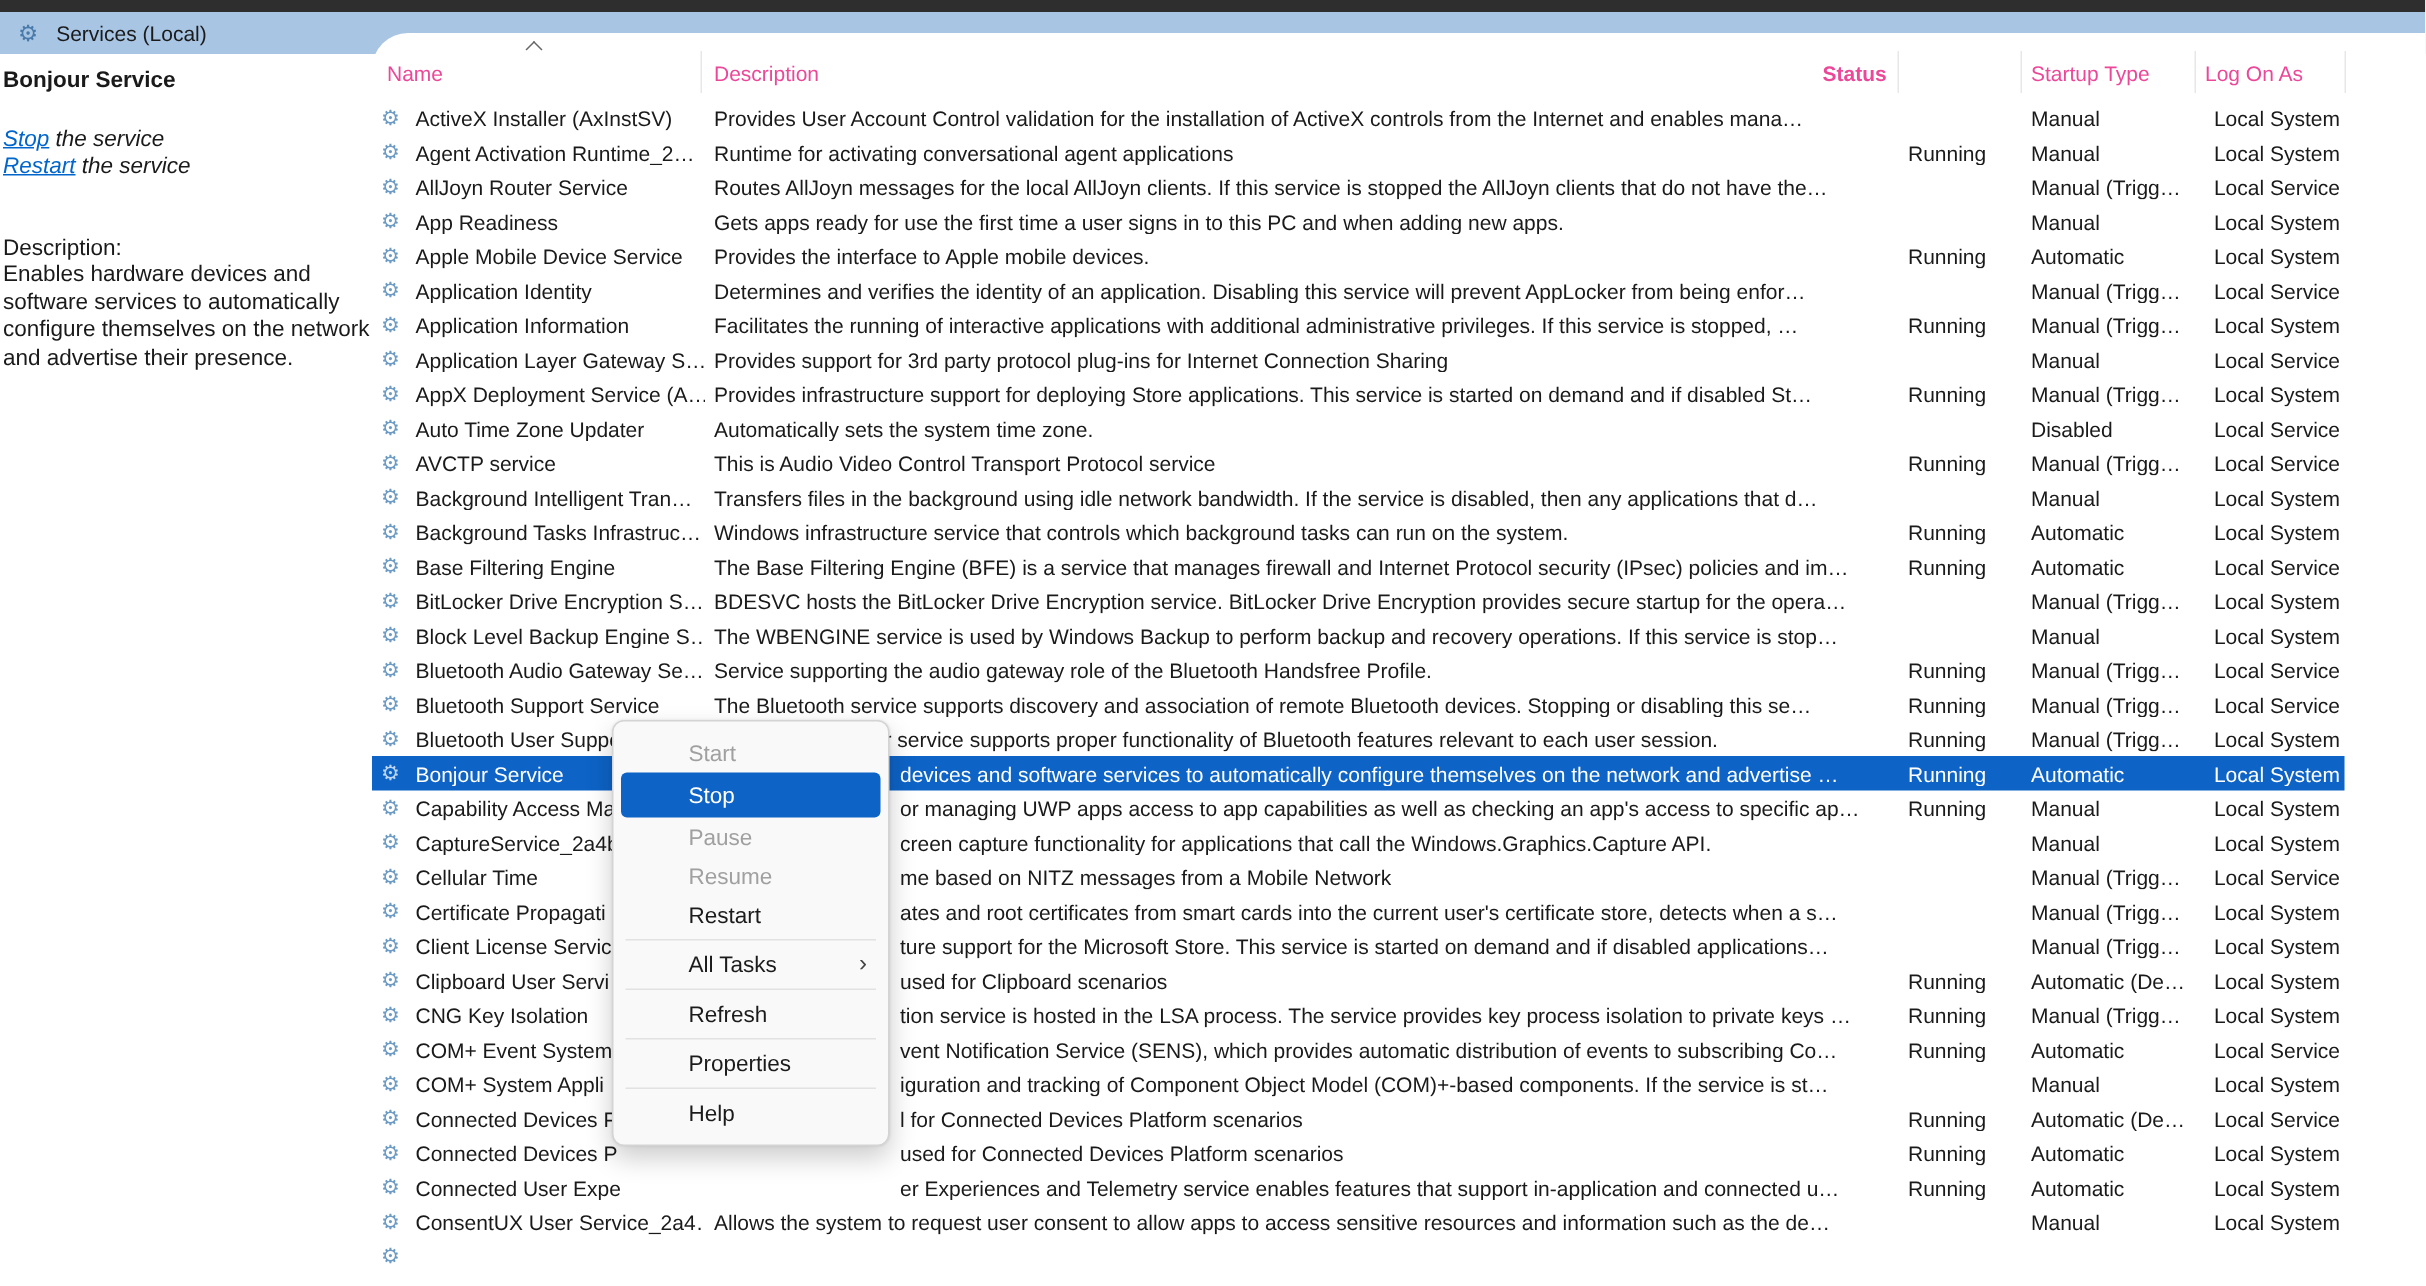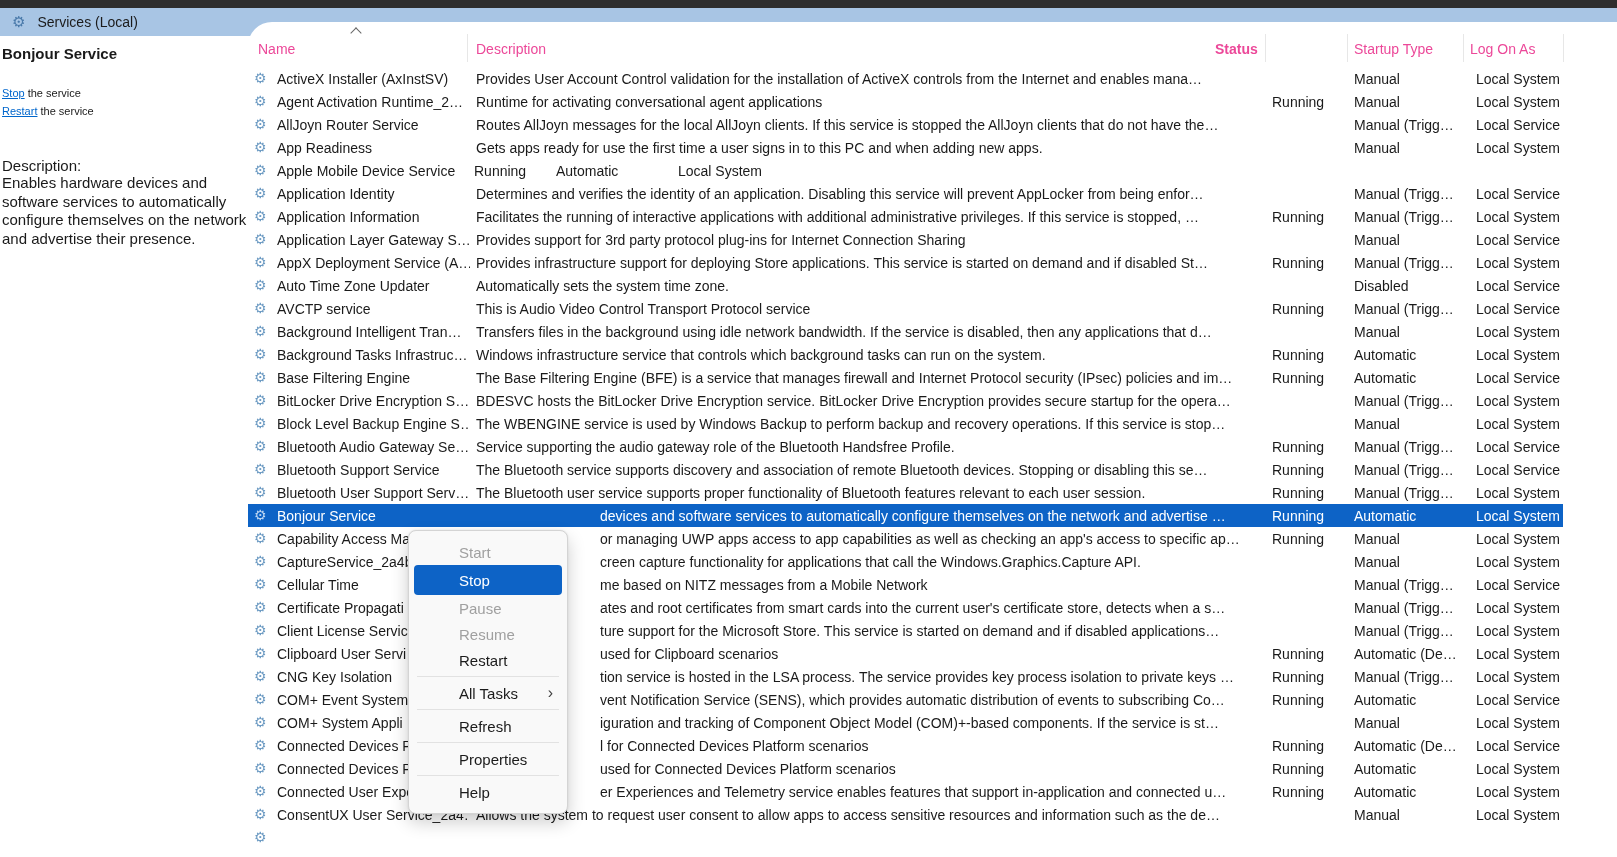--- a/index.html
+++ b/index.html
@@ -7,21 +7,21 @@
   .screen { position:relative; width:1617px; height:857px; overflow:hidden; background:#fff; }
 
   .top-strip { position:absolute; left:0; top:0; width:100%; height:8px; background:#2e2e2e; }
   .blue-bar { position:absolute; left:0; top:8px; width:100%; height:28px; background:#a8c5e4;
               display:flex; align-items:center; font-size:14px; color:#1b1b1b; }
   .hdr-gear { margin-left:12px; margin-right:12px; font-size:15px; color:#4a7aaa; }
 
   .left-panel { position:absolute; left:0; top:36px; width:248px; bottom:0; background:#fff;
                 padding-left:2px; color:#1a1a1a; }
   .svc-title { padding-top:9px; font-weight:bold; font-size:15px; }
-  .links { margin-top:22px; font-size:11px; line-height:18px; }
+  .links { margin-top:22px; font-size:15px; line-height:18px;font-style:italic; }
   .links a { color:#0066cc; text-decoration:underline; cursor:pointer; }
   .desc-label { margin-top:37px; font-size:15px; }
   .desc-text { font-size:15px; line-height:18.5px; width:246px; }
 
   .right-panel { position:absolute; left:248px; top:22px; right:0; bottom:0; background:#fff;
                  border-top-left-radius:24px; overflow:hidden; }
   .thead { position:relative; height:45px; font-size:14px; color:#ec4899; }
   .th { position:absolute; top:19px; white-space:nowrap; cursor:default; }
   .th-name { left:10px; } .th-desc { left:228px; } .th-status { left:967px;font-weight:bold; }
   .th-startup { left:1106px; } .th-logon { left:1222px; }
@@ -35,21 +35,21 @@
   .row.selected { width:1315px; background:#0d63c6; color:#fff; }
   .c-icon { flex:none; width:20px; font-size:14px; color:#6d9bc3; line-height:23px; }
   .row.selected .c-icon { color:#bcd6f2; }
   .c-name { flex:none; width:196px; padding-left:3px; overflow:hidden; }
   .c-desc { flex:none; width:798px; padding-left:6px; overflow:hidden; }
   .c-desc.offset { padding-left:130px; }
   .c-status { flex:none; width:82px; padding-left:4px; overflow:hidden; }
   .c-startup { flex:none; width:116px; padding-left:4px; overflow:hidden; }
   .c-logon { flex:none; width:94px; padding-left:4px; overflow:hidden;text-align:right; }
 
-  .context-menu { position:absolute; left:408px; top:530px; width:160px; z-index:10;
+  .context-menu { position:absolute; left:408px; top:480px; width:185px; z-index:10;
                   background:#f9f9f9; border:1px solid #d4d4d4; border-radius:8px;
                   box-shadow:0 8px 18px rgba(0,0,0,.20), 0 0 2px rgba(0,0,0,.10);
                   padding:8px 0; font-size:15px; color:#1b1b1b; }
   .menu-item { height:26px; display:flex; align-items:center; padding-left:50px; cursor:default; }
   .menu-item.disabled { color:#a0a0a0; }
   .menu-item.bold { font-weight:normal; }
   .menu-item.highlighted { height:30px; margin:0 5px; padding-left:45px; border-radius:4px;
                            background:#0d63c6; color:#fff; }
   .menu-item .sub-arrow { margin-left:auto; margin-right:14px; font-size:16px; color:#444; }
   .menu-sep { border-top:1px solid #e2e2e2; margin:3px 8px; }
@@ -118,20 +118,21 @@
           <span class="c-icon">⚙</span>
           <span class="c-name">App Readiness</span>
           <span class="c-desc">Gets apps ready for use the first time a user signs in to this PC and when adding new apps.</span>
           <span class="c-status"></span>
           <span class="c-startup">Manual</span>
           <span class="c-logon">Local System</span>
         </div>
         <div class="row">
           <span class="c-icon">⚙</span>
           <span class="c-name">Apple Mobile Device Service</span>
+          <span class="c-desc">Provides the interface to Apple mobile devices.</span>
           <span class="c-status">Running</span>
           <span class="c-startup">Automatic</span>
           <span class="c-logon">Local System</span>
         </div>
         <div class="row">
           <span class="c-icon">⚙</span>
           <span class="c-name">Application Identity</span>
           <span class="c-desc">Determines and verifies the identity of an application. Disabling this service will prevent AppLocker from being enfor…</span>
           <span class="c-status"></span>
           <span class="c-startup">Manual (Trigg…</span>

